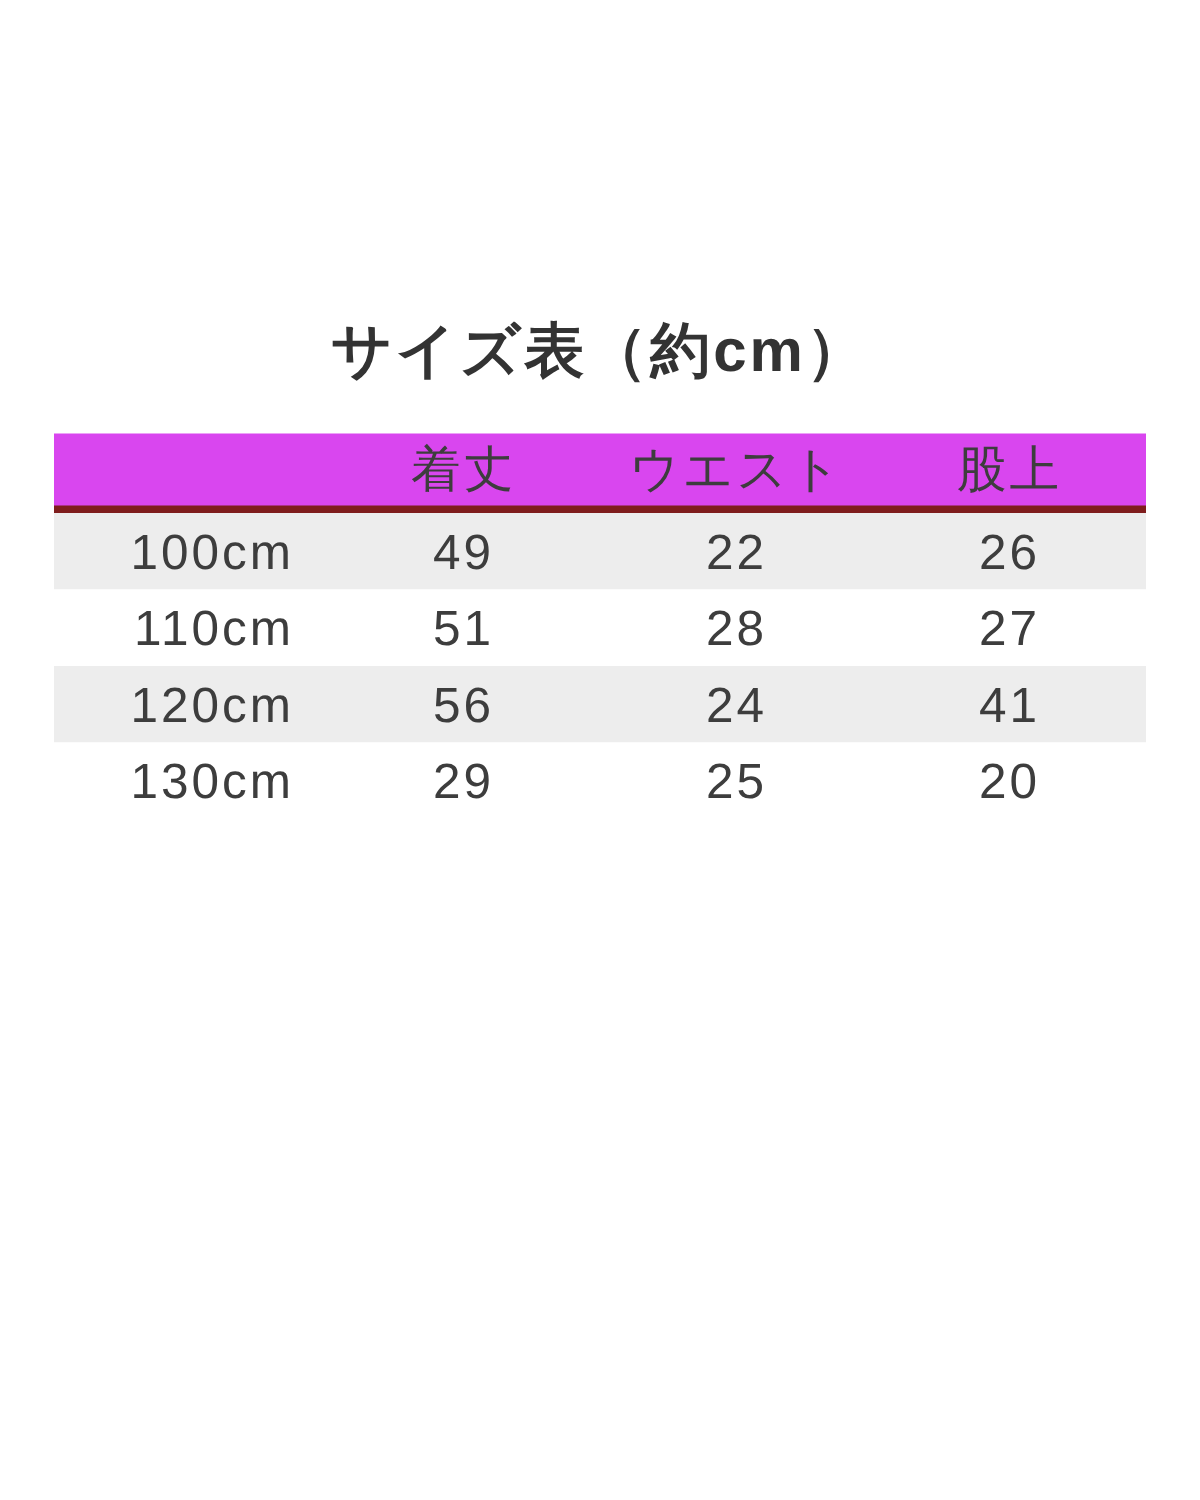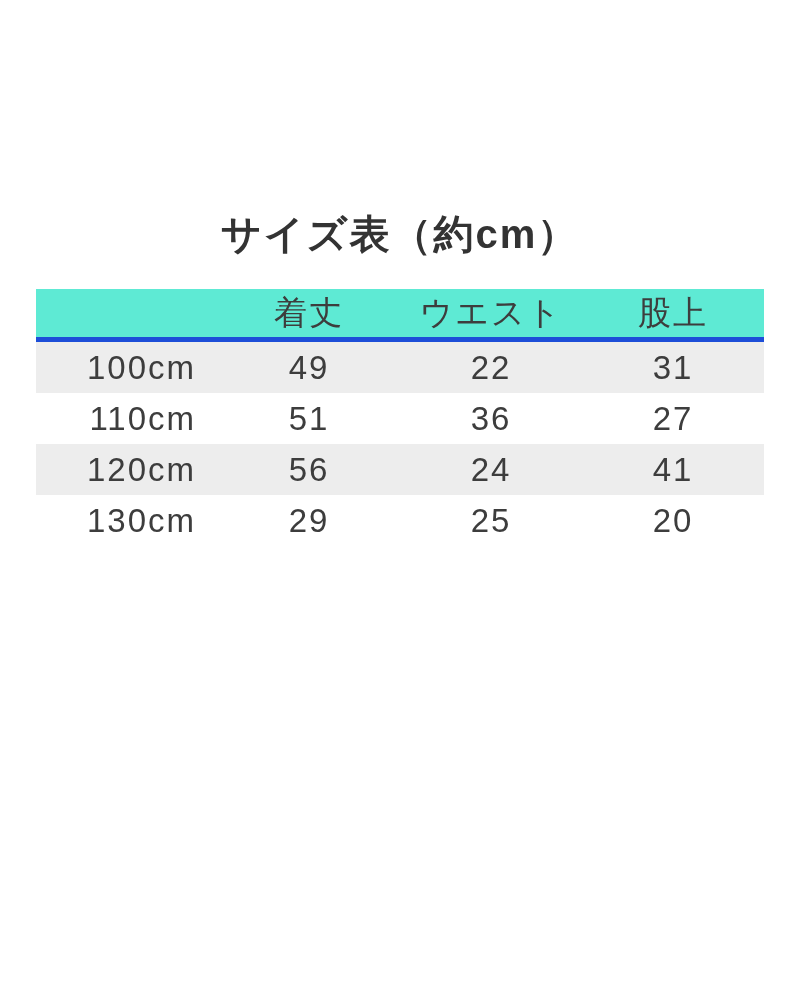--- a/index.html
+++ b/index.html
@@ -31,23 +31,23 @@
   table.size-table {
     width: 100%;
     border-collapse: separate;
     border-spacing: 0;
     table-layout: fixed;
     font-size: 33px;
     color: #3d3d3d;
     letter-spacing: 2px;
   }
   table.size-table thead th {
-    background: #5eead4;
+    background: #d946ef;
     height: 53px;
-    border-bottom: 5px solid #1d4ed8;
+    border-bottom: 5px solid #7f1d1d;
     font-weight: normal;
     text-align: center;
     vertical-align: middle;
     margin-top: 28px;
   }
   table.size-table tbody td {
     height: 51px;
     text-align: center;
     vertical-align: middle;
   }
@@ -74,26 +74,26 @@
           <th>着丈</th>
           <th>ウエスト</th>
           <th>股上</th>
         </tr>
       </thead>
       <tbody>
         <tr>
           <td>100cm</td>
           <td>49</td>
           <td>22</td>
-          <td>31</td>
+          <td>26</td>
         </tr>
         <tr>
           <td>110cm</td>
           <td>51</td>
-          <td>36</td>
+          <td>28</td>
           <td>27</td>
         </tr>
         <tr>
           <td>120cm</td>
           <td>56</td>
           <td>24</td>
           <td>41</td>
         </tr>
         <tr>
           <td>130cm</td>

